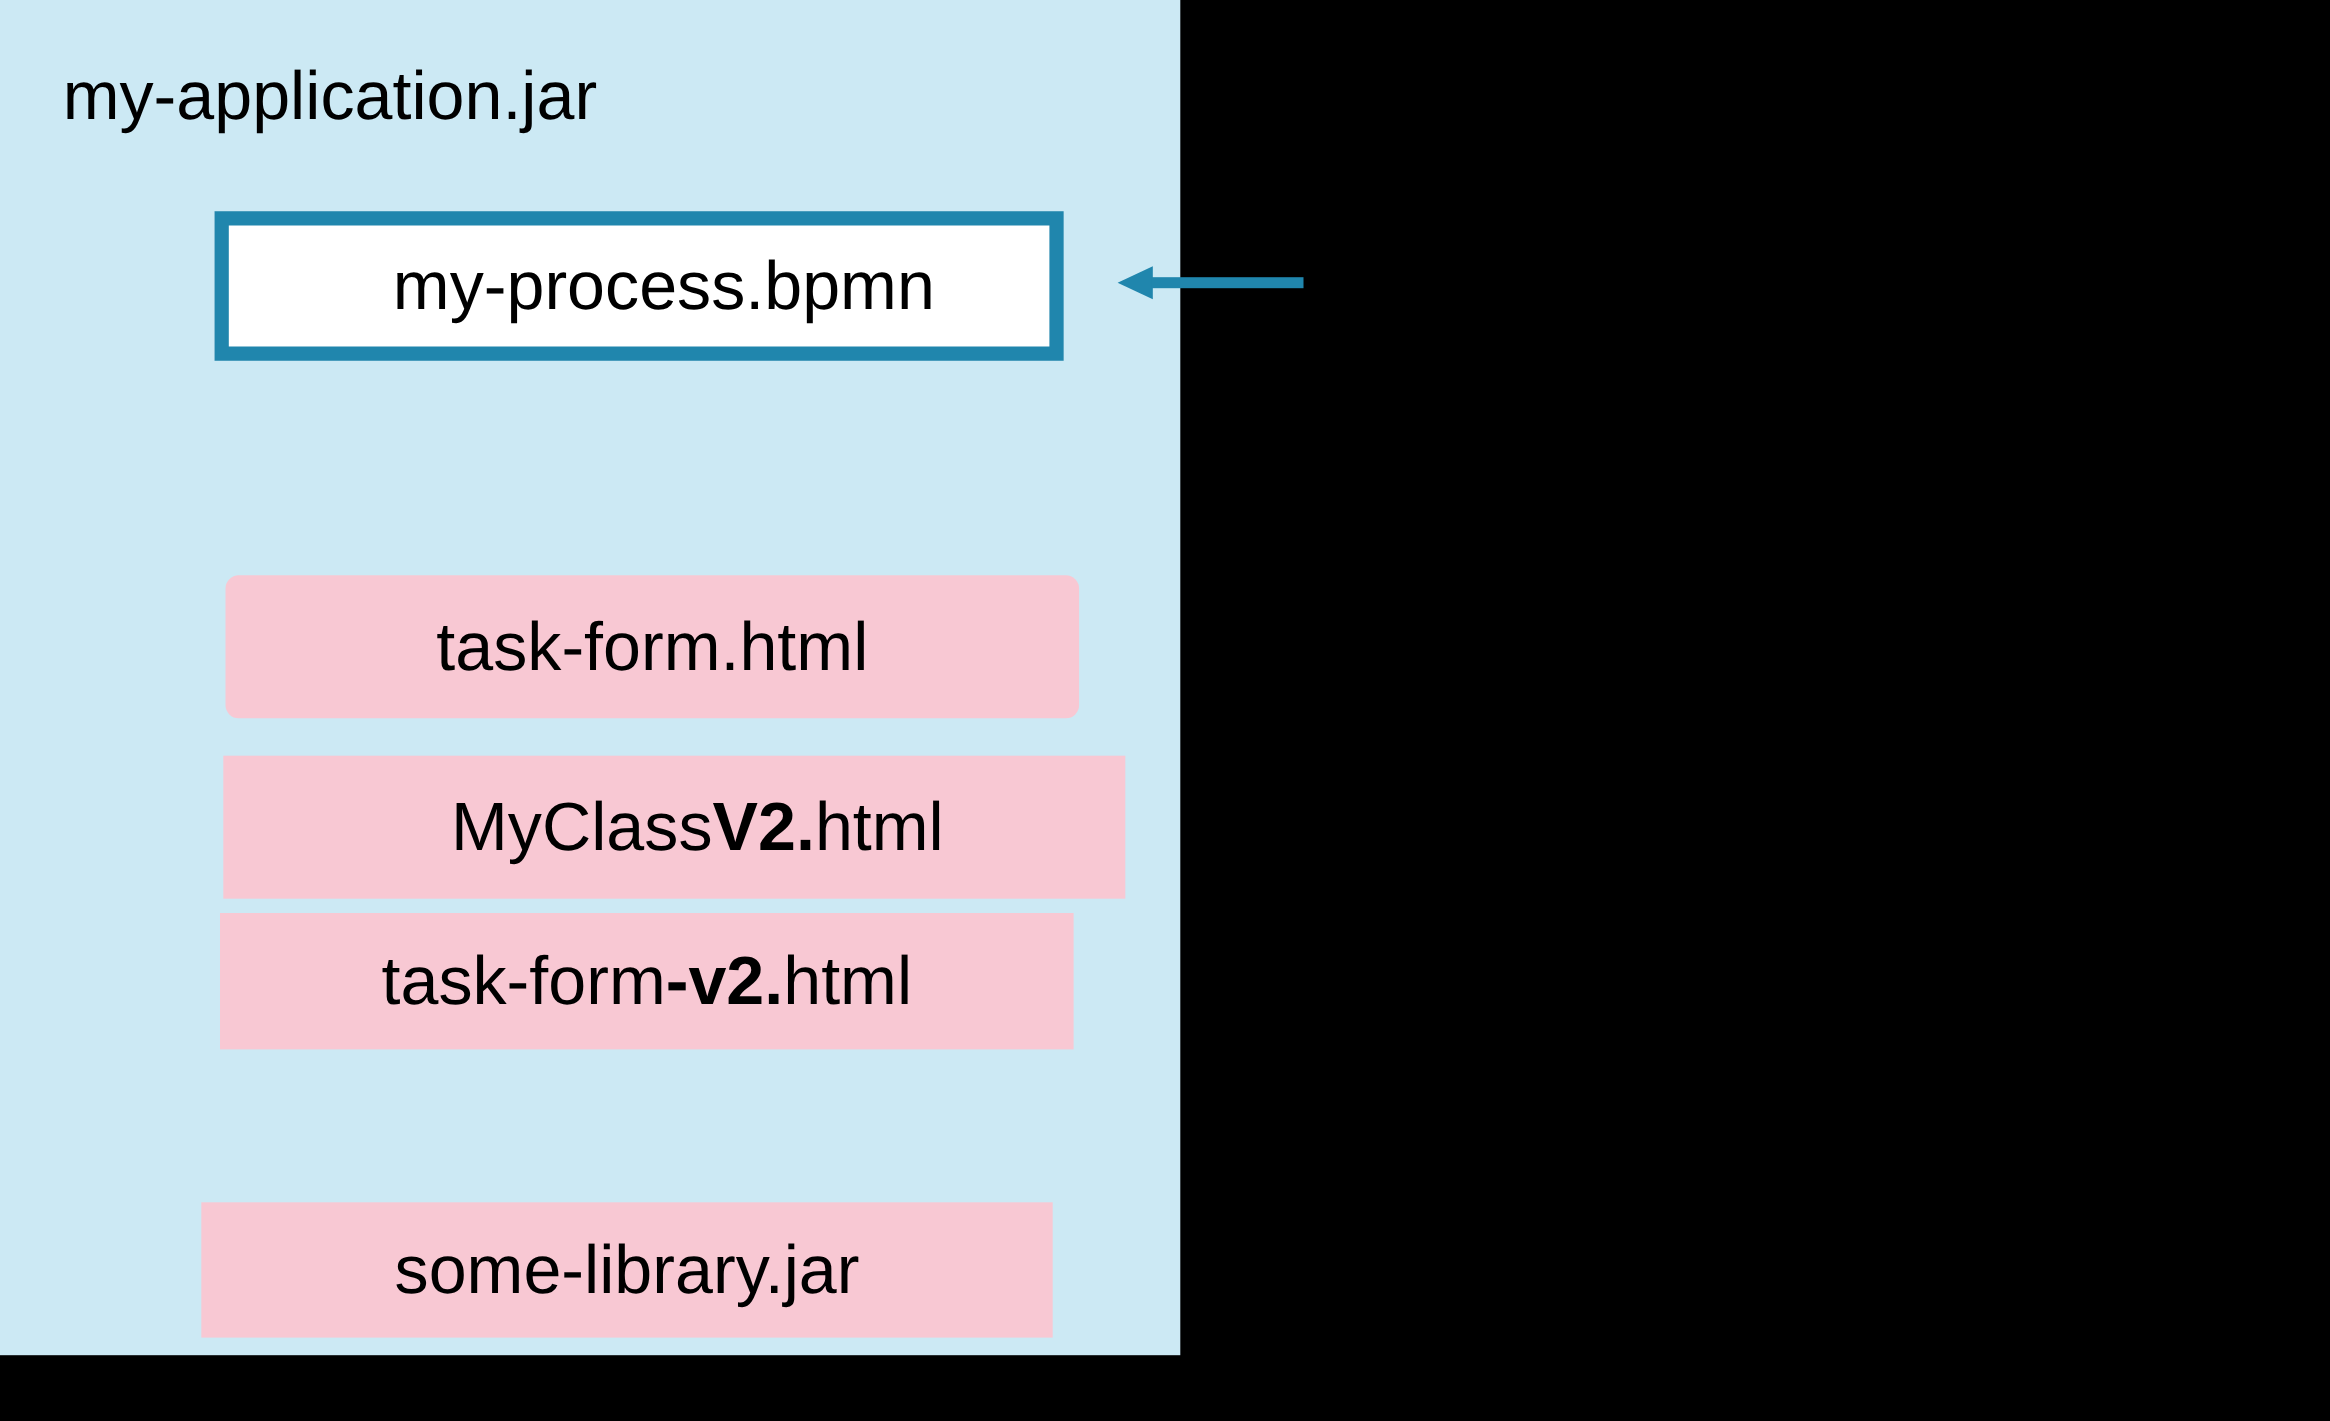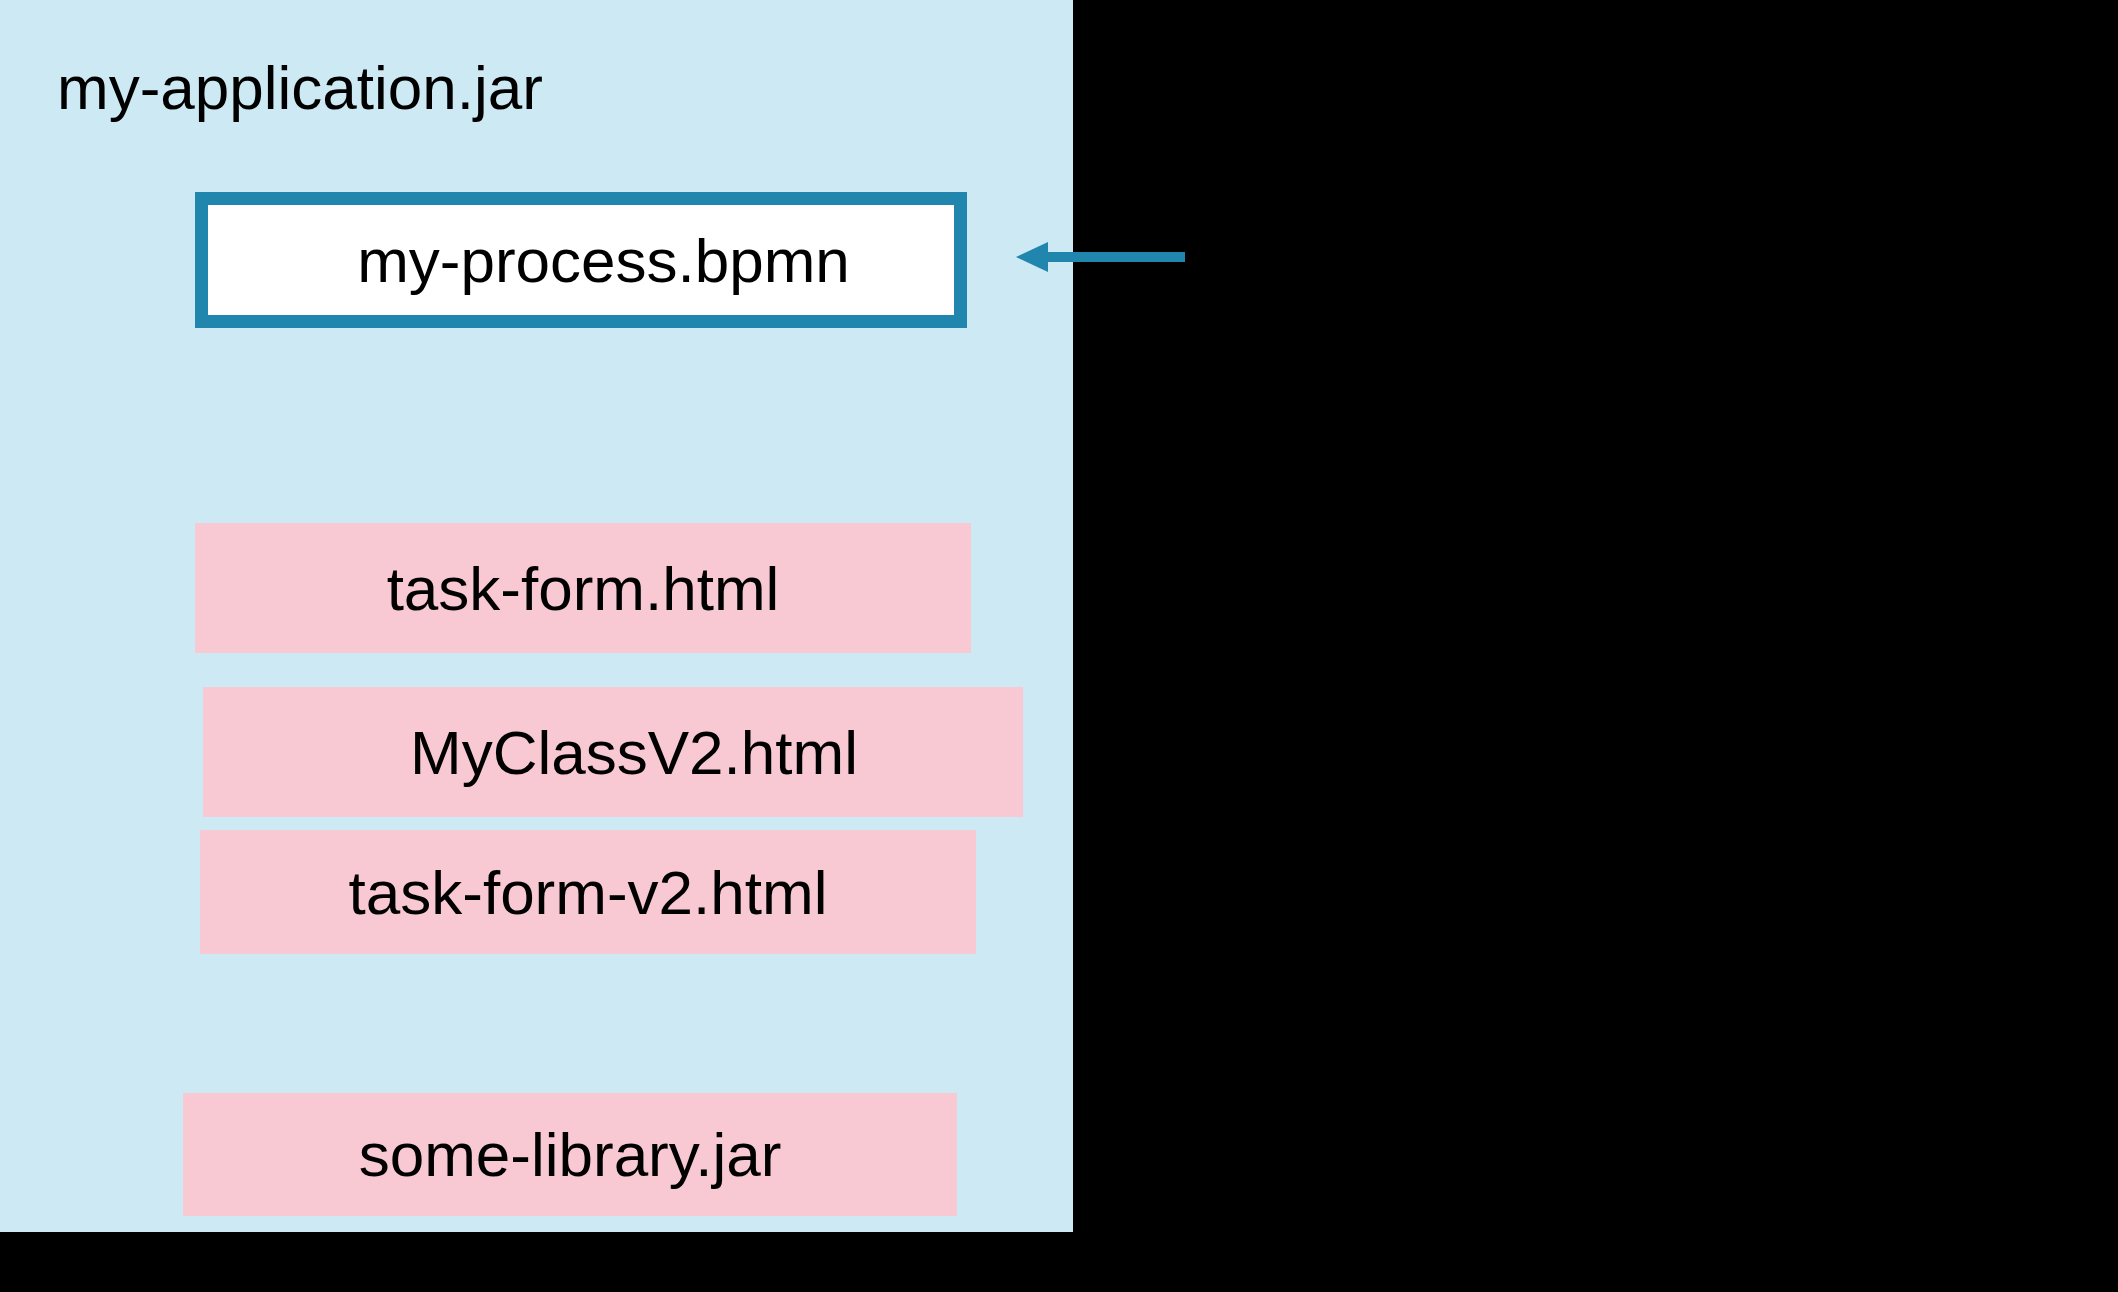--- a/index.html
+++ b/index.html
@@ -50,23 +50,23 @@
   }
   .file-box {
     position: absolute;
     background: var(--box-pink, #f8c8d3);
     display: flex;
     align-items: center;
     justify-content: center;
     font-size: 62px;
     white-space: nowrap;
   }
-  .file-box .seg-bold { font-weight: 400; }
+  .file-box .seg-bold { font-weight: 700; }
   .f1 { left: 199px; top: 358px; width: 775px; height: 129px; }
-  .f2 { left: 195px; top: 523px; width: 776px; height: 130px; }
+  .f2 { left: 205px; top: 523px; width: 776px; height: 130px; border-radius: 12px; }
   .f3 { left: 203px; top: 687px; width: 778px; height: 130px; padding-left: 42px; }
   .f4 { left: 200px; top: 830px; width: 776px; height: 124px; }
   .f5 { left: 183px; top: 1093px; width: 774px; height: 123px; }
   .arrow-svg {
     position: absolute;
     left: 1014px;
     top: 241px;
     color: var(--accent-teal, #2086ad);
   }
 </style>

